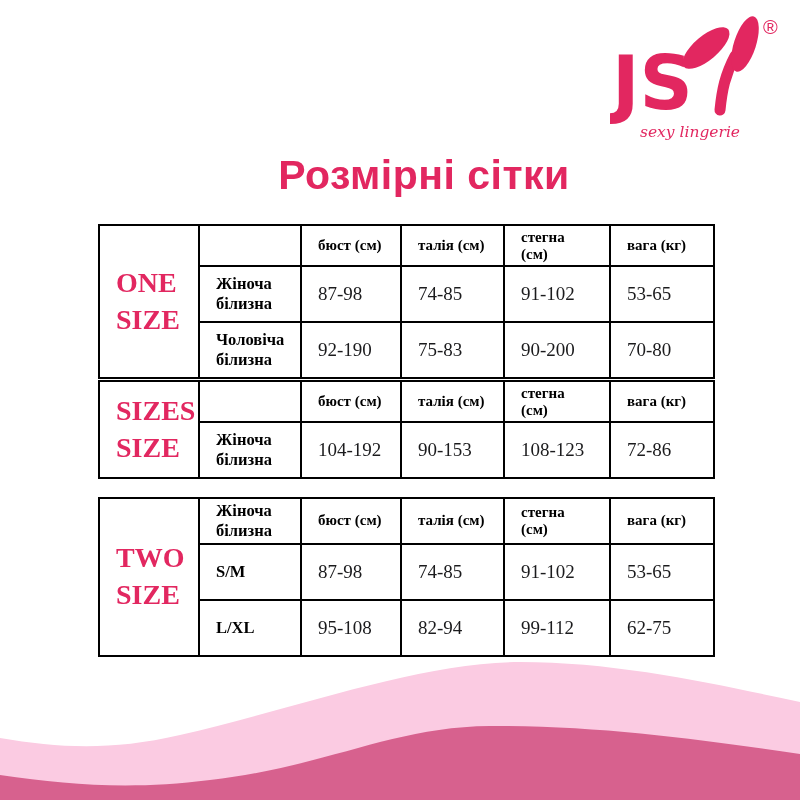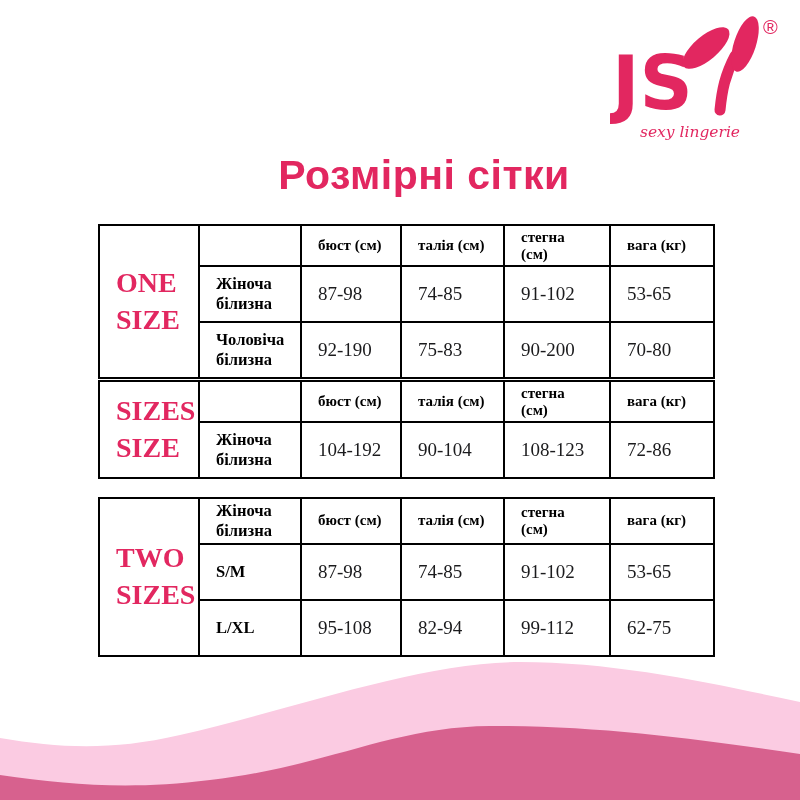--- a/index.html
+++ b/index.html
@@ -123,39 +123,39 @@
         <td class="size-cell" rowspan="2">SIZES SIZE</td>
         <td class="corner-h"></td>
         <th class="col-h">бюст (см)</th>
         <th class="col-h">талія (см)</th>
         <th class="col-h">стегна (см)</th>
         <th class="col-h">вага (кг)</th>
       </tr>
       <tr class="drow">
         <td class="row-label">Жіноча білизна</td>
         <td class="val">104-192</td>
-        <td class="val">90-104</td>
+        <td class="val">90-153</td>
         <td class="val">108-123</td>
         <td class="val">72-86</td>
       </tr>
     </tbody>
   </table>
 
   <table class="size-table t3">
     <colgroup>
       <col style="width:100px">
         <col style="width:102px">
         <col style="width:100px">
       <col style="width:103px">
         <col style="width:106px">
         <col style="width:104px">
     </colgroup>
     <tbody>
       <tr class="hrow">
-        <td class="size-cell" rowspan="3">TWO SIZES</td>
+        <td class="size-cell" rowspan="3">TWO SIZE</td>
         <td class="corner-h">Жіноча білизна</td>
         <th class="col-h">бюст (см)</th>
         <th class="col-h">талія (см)</th>
         <th class="col-h">стегна (см)</th>
         <th class="col-h">вага (кг)</th>
       </tr>
       <tr class="drow">
         <td class="row-label">S/M</td>
         <td class="val">87-98</td>
         <td class="val">74-85</td>

